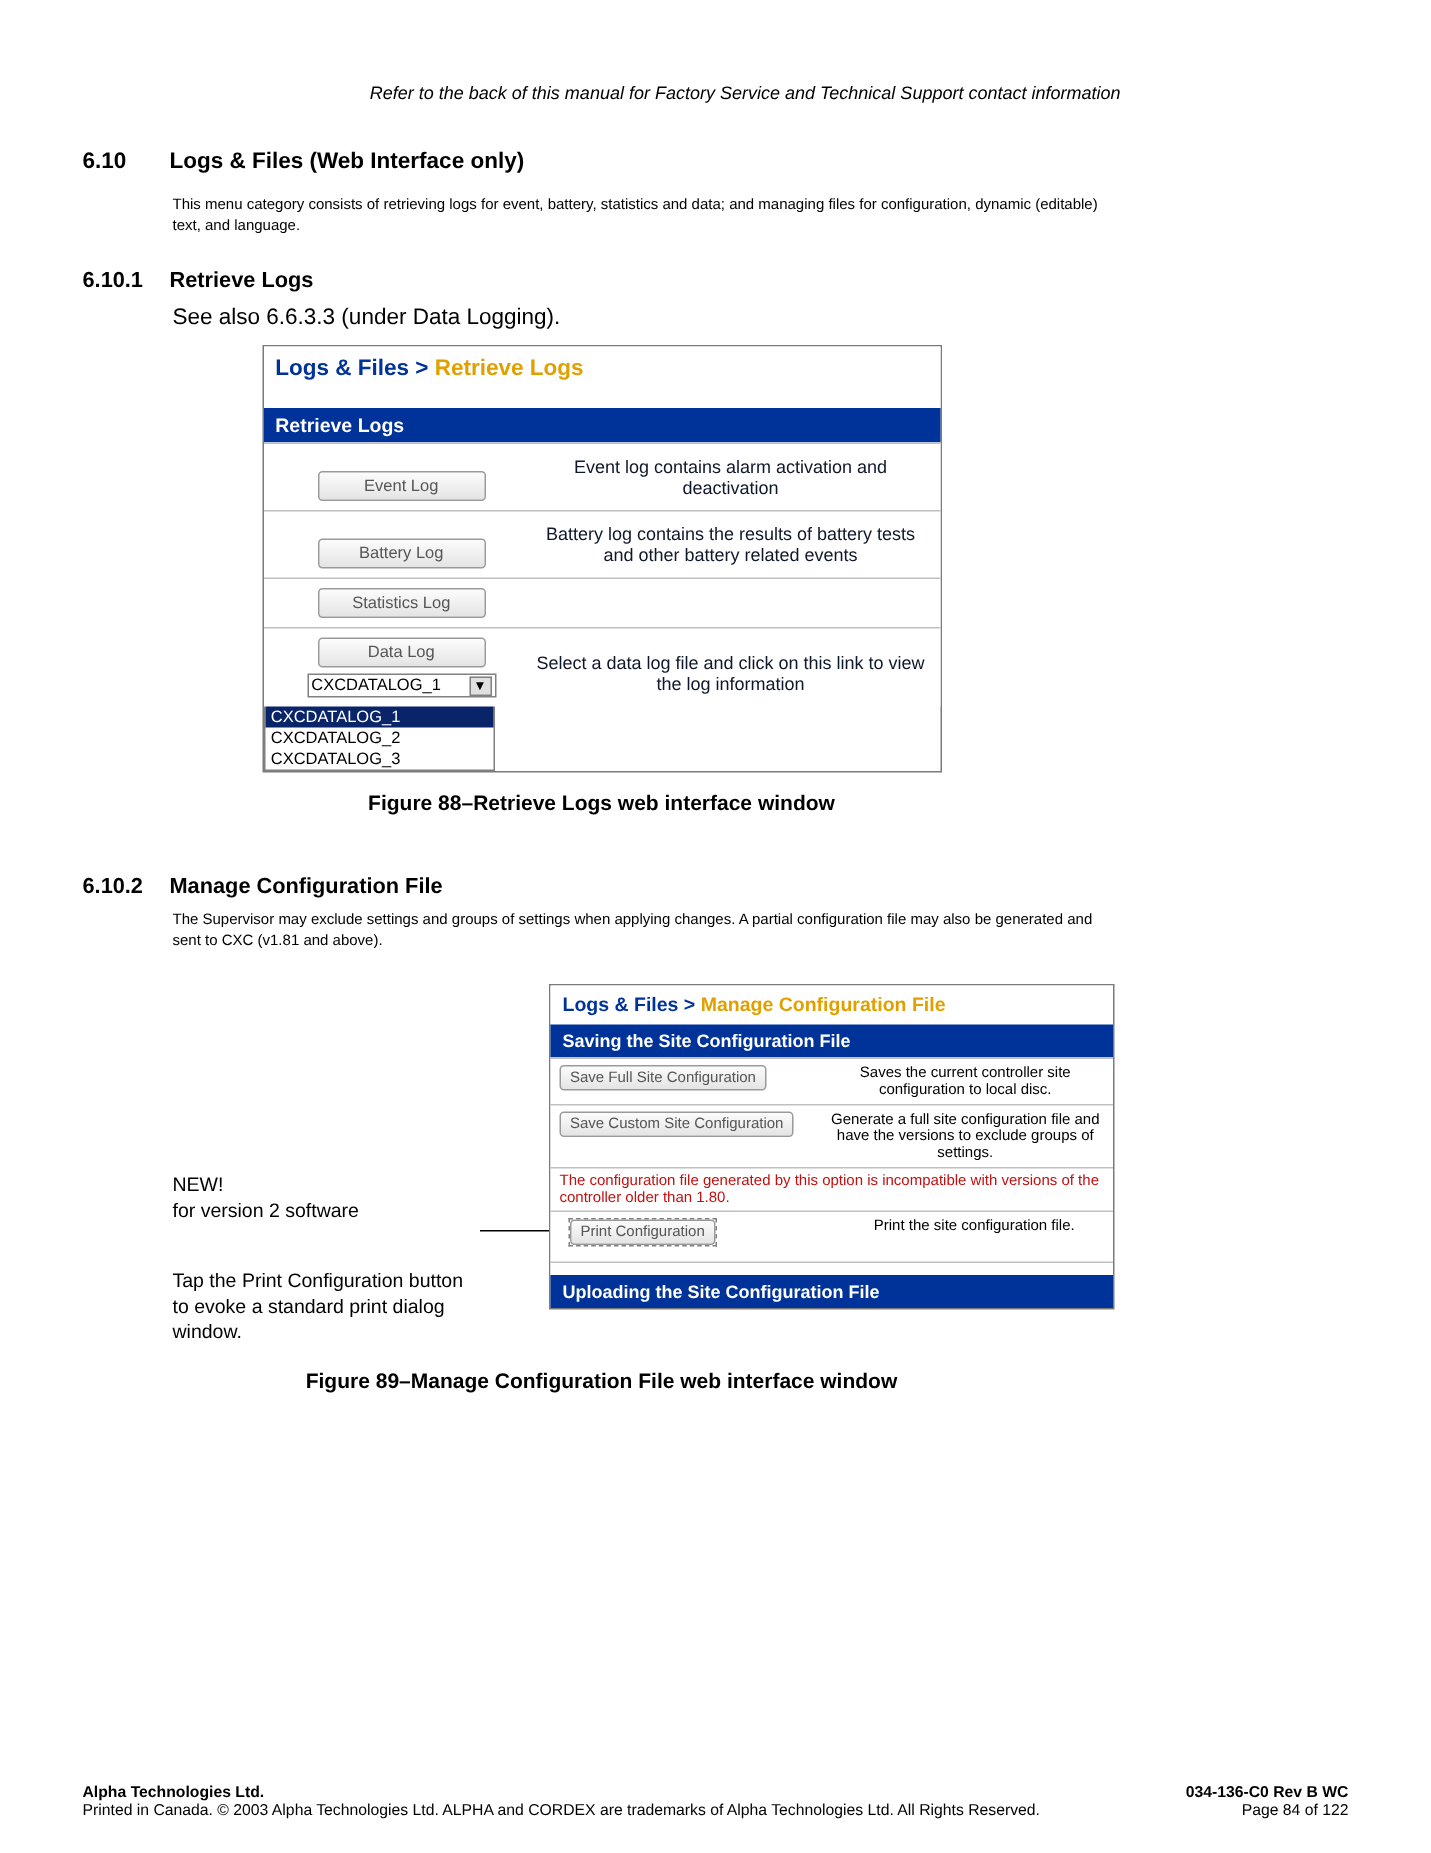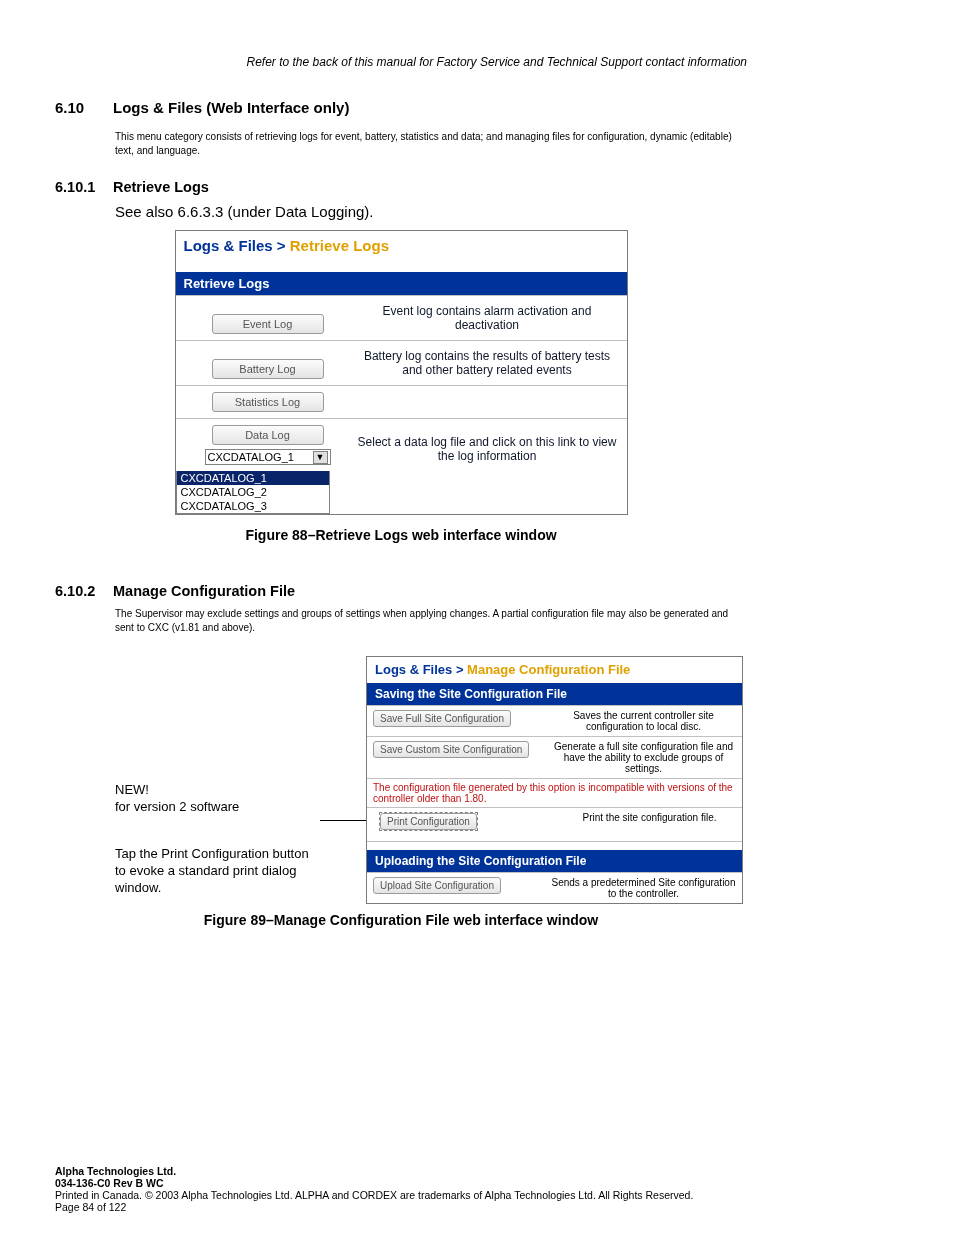--- a/index.html
+++ b/index.html
@@ -217,21 +217,21 @@
   }
   
   .footer {
     position: absolute;
     left: 55px;
     right: 55px;
     bottom: 22px;
     font-size: 10.5px;
   }
   .footer .l { font-weight: bold; }
-  .footer .row { display: flex; justify-content: space-between; flex-direction: column; }
+  .footer .row { display: flex; justify-content: space-between; }
 </style>
 </head>
 <body>
 
 <div class="page">
   <div class="header-ref">Refer to the back of this manual for Factory Service and Technical Support contact information</div>
 
   <div class="h1">
     <span class="num">6.10</span><span>Logs &amp; Files (Web Interface only)</span>
   </div>
@@ -294,33 +294,29 @@
       <div class="crumb89">
         <span class="c1">Logs &amp; Files &gt; </span><span class="c2">Manage Configuration File</span>
       </div>
       <div class="barhdr" style="font-size:12px">Saving the Site Configuration File</div>
       <div class="row89">
         <div class="left"><span class="wbtn89">Save Full Site Configuration</span></div>
         <div class="right">Saves the current controller site configuration to local disc.</div>
       </div>
       <div class="row89">
         <div class="left"><span class="wbtn89">Save Custom Site Configuration</span></div>
-        <div class="right">Generate a full site configuration file and have the ability to exclude groups of settings.</div>
+        <div class="right">Generate a full site configuration file and have the versions to exclude groups of settings.</div>
       </div>
       <div class="warnrow">The configuration file generated by this option is incompatible with versions of the controller older than 1.80.</div>
       <div class="row89" style="border-top:1px solid #c0c0c0">
         <div class="left dashbox"><span class="dashinner"><span class="wbtn89">Print Configuration</span></span></div>
         <div class="right">Print the site configuration file.</div>
       </div>
       <div class="gap89"></div>
       <div class="barhdr" style="font-size:12px">Uploading the Site Configuration File</div>
-      <div class="row89">
-        <div class="left"><span class="wbtn89">Upload Site Configuration</span></div>
-        <div class="right">Sends a predetermined Site configuration to the controller.</div>
-      </div>
     </div>
   </div>
   <div class="fig-caption" style="margin-top:6px">Figure 89–Manage Configuration File web interface window</div>
 </div>
 
 <div class="footer">
   <div class="row">
     <span class="l">Alpha Technologies Ltd.</span>
     <span class="l">034-136-C0  Rev B  WC</span>
   </div>

